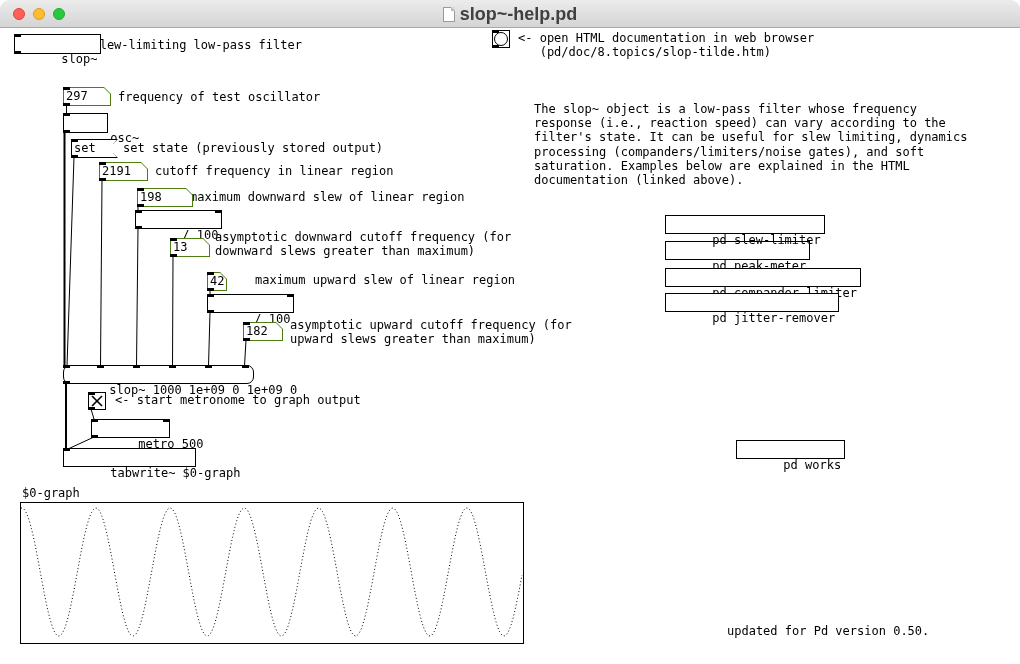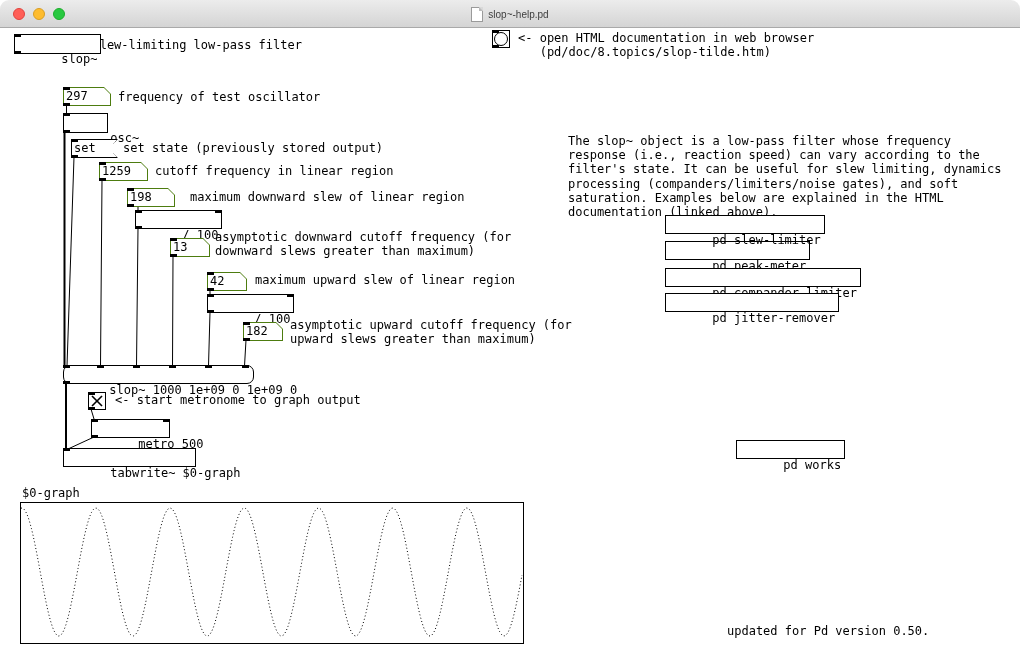--- a/index.html
+++ b/index.html
@@ -13,21 +13,21 @@
   .tl{position:absolute;top:8px;width:12px;height:12px;border-radius:50%;box-sizing:border-box;}
   .tl.red{left:13px;background:#ff5f57;border:1px solid #e0443e;}
   .tl.yellow{left:33px;background:#febc2e;border:1px solid #d89e24;}
   .tl.green{left:53px;background:#28c840;border:1px solid #1dad2b;}
   .titlewrap{position:absolute;left:0;top:0;width:100%;height:28px;display:flex;
              align-items:center;justify-content:center;gap:5px;}
   .docicon{position:relative;width:12px;height:15px;background:#fff;border:1px solid #9a9a9a;
            box-sizing:border-box;}
   .docicon:before{content:"";position:absolute;right:-1px;top:-1px;width:0;height:0;
            border-left:4px solid #bbb;border-top:4px solid #d9d9d9;}
-  .titletext{font-family:"Liberation Sans","DejaVu Sans",sans-serif;font-size:10px;color:#404040;}
+  .titletext{font-family:"Liberation Sans","DejaVu Sans",sans-serif;font-size:18px;color:#404040;font-weight:bold;}
   
   .canvas{position:absolute;left:0;top:28px;width:1020px;height:636px;background:#fff;
           font-size:12px;color:#000;}
   .comment{position:absolute;white-space:pre;line-height:14.2px;}
   
   .obj{position:absolute;height:19px;box-sizing:border-box;border:1px solid #000;background:#fff;
        line-height:16px;padding:0 3px;white-space:pre;}
   
   .num{position:absolute;height:19px;background:#4d7c0f;
        clip-path:polygon(0 0,calc(100% - 7px) 0,100% 7px,100% 100%,0 100%);}
@@ -115,27 +115,27 @@
     </div>
 
     <div class="msg" style="left:71px;top:111px;width:47px;">
       <span class="inner">set 0</span>
       <i class="in" style="left:0;"></i>
       <i class="out" style="left:0;"></i>
     </div>
     <div class="comment" style="left:123px;top:113px;">set state (previously stored output)</div>
 
     <div class="num" style="left:99px;top:134px;width:49px;">
-      <span class="inner">1259</span>
+      <span class="inner">2191</span>
       <i class="in" style="left:0;"></i>
       <i class="out" style="left:0;"></i>
     </div>
     <div class="comment" style="left:155px;top:136px;">cutoff frequency in linear region</div>
 
-    <div class="num" style="left:127px;top:160px;width:48px;">
+    <div class="num" style="left:137px;top:160px;width:56px;">
       <span class="inner">198</span>
       <i class="in" style="left:0;"></i>
       <i class="out" style="left:0;"></i>
     </div>
     <div class="comment" style="left:190px;top:162px;">maximum downward slew of linear region</div>
 
     <div class="obj" style="left:135px;top:182px;">
       <span>/ 100</span>
       <i class="in" style="left:-1px;top:-1px;"></i>
       <i class="in" style="right:-1px;top:-1px;"></i>
@@ -143,21 +143,21 @@
     </div>
 
     <div class="num" style="left:170px;top:210px;width:40px;">
       <span class="inner">13</span>
       <i class="in" style="left:0;"></i>
       <i class="out" style="left:0;"></i>
     </div>
     <div class="comment" style="left:215px;top:202px;">asymptotic downward cutoff frequency (for
 downward slews greater than maximum)</div>
 
-    <div class="num" style="left:207px;top:244px;width:40px;">
+    <div class="num" style="left:207px;top:244px;width:20px;">
       <span class="inner">42</span>
       <i class="in" style="left:0;"></i>
       <i class="out" style="left:0;"></i>
     </div>
     <div class="comment" style="left:255px;top:245px;">maximum upward slew of linear region</div>
 
     <div class="obj" style="left:207px;top:266px;">
       <span>/ 100</span>
       <i class="in" style="left:-1px;top:-1px;"></i>
       <i class="in" style="right:-1px;top:-1px;"></i>
@@ -198,21 +198,21 @@
       <i class="in" style="left:-1px;top:-1px;"></i>
       <i class="in" style="right:-1px;top:-1px;"></i>
       <i class="out" style="left:-1px;bottom:-1px;"></i>
     </div>
 
     <div class="obj" style="left:63px;top:420px;width:133px;">
       <span>tabwrite~ $0-graph</span>
       <i class="in" style="left:-1px;top:-1px;"></i>
     </div>
 
-    <div class="comment" style="left:568px;top:74px;margin-top:32px;">The slop~ object is a low-pass filter whose frequency
+    <div class="comment" style="left:534px;top:74px;">The slop~ object is a low-pass filter whose frequency
 response (i.e., reaction speed) can vary according to the
 filter's state. It can be useful for slew limiting, dynamics
 processing (companders/limiters/noise gates), and soft
 saturation. Examples below are explained in the HTML
 documentation (linked above).</div>
 
     <div class="obj" style="left:665px;top:213px;">
       <span>pd peak-meter</span>
     </div>
     <div class="obj" style="left:665px;top:187px;">

